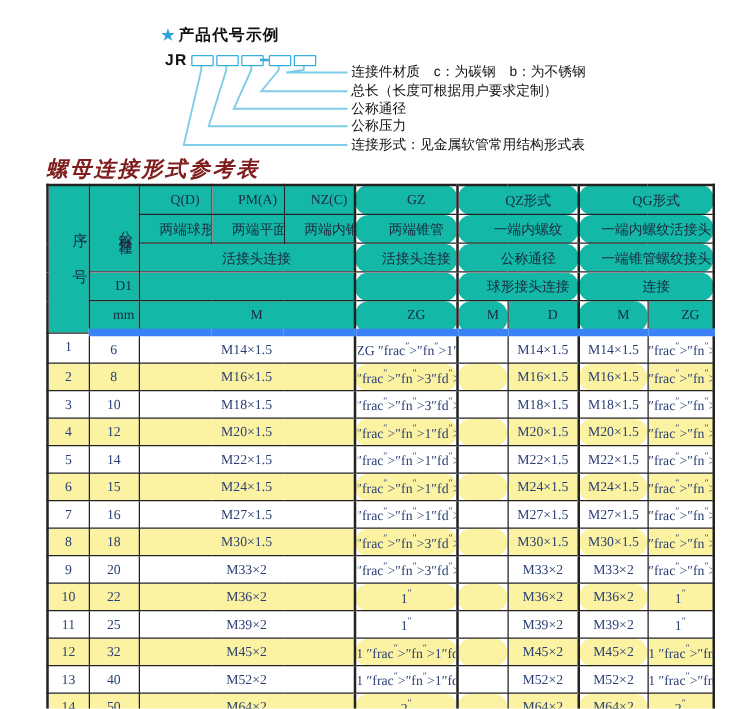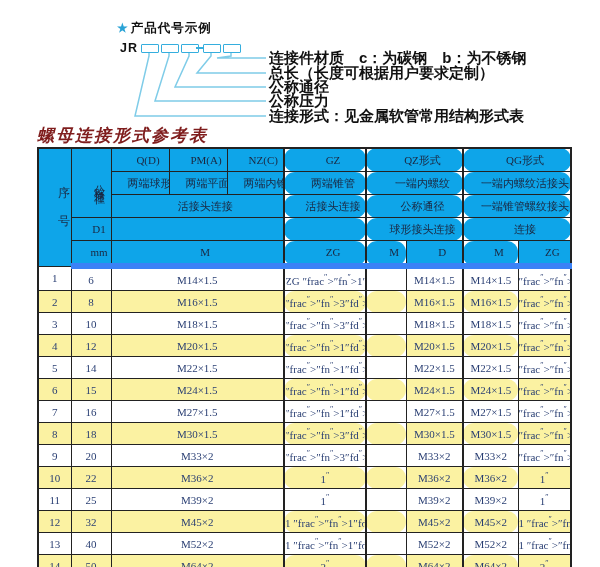--- a/index.html
+++ b/index.html
@@ -1,43 +1,43 @@
 <!DOCTYPE html>
 <html><head>
 <meta charset="utf-8">
 <style>
   html,body{margin:0;padding:0;background:#fff;}
   .page{position:relative;width:600px;height:567px;background:#fff;overflow:hidden;
         font-family:"Liberation Serif",serif;color:#222;}
 
   
-  .diagram{position:absolute;left:0;top:0;width:536px;height:130px;}
+  .diagram{position:absolute;left:12px;top:0;width:536px;height:130px;}
   .diag-heading{position:absolute;left:117px;top:20px;font-family:"Liberation Sans",sans-serif;
         font-size:12.5px;font-weight:bold;color:#111;letter-spacing:1px;}
   .diag-heading .star{color:#2aa3d6;margin-right:2px;font-size:12px;}
   .jr{position:absolute;left:120px;top:41px;font-family:"Liberation Sans",sans-serif;
         font-size:12.5px;font-weight:bold;color:#111;letter-spacing:1px;}
   .code-box{position:absolute;top:44px;width:16px;height:7px;border:1.5px solid #35aede;
         border-radius:1px;background:#fff;}
   .code-dash{position:absolute;top:47px;width:7px;height:2px;background:#35aede;}
   .callout-svg{position:absolute;left:0;top:0;width:600px;height:130px;}
   .callout-label{position:absolute;left:269px;height:12px;line-height:12px;
-        font-family:"Liberation Sans",sans-serif;font-size:15px;font-weight:bold;color:#111;
+        font-family:"Liberation Sans",sans-serif;font-size:11px;font-weight:normal;color:#111;
         white-space:nowrap;}
 
   
   .table-title{position:absolute;left:37px;top:124px;font-family:"Liberation Serif",serif;
         font-size:17px;font-weight:bold;font-style:italic;color:#7f1d1d;letter-spacing:2px;}
 
   
   table.ref{position:absolute;left:37px;top:147px;width:533px;border-collapse:collapse;
         table-layout:fixed;border:2px solid #222;}
   .ref th,.ref td{border:1px solid #222;padding:0;text-align:center;vertical-align:middle;
         overflow:hidden;white-space:nowrap;}
-  .ref thead th{background:#0ea5e9;height:22px;font-weight:normal;font-size:11px;color:#1b2740;padding-left:16px;}
+  .ref thead th{background:#14b8a6;height:22px;font-weight:normal;font-size:11px;color:#1b2740;padding-left:16px;}
   .ref tbody td{height:21px;font-size:11px;color:#2a3f73;background:#fff;}
   .ref tbody tr.alt td{background:#fbf2a2;}
   .b2l{border-left:2px solid #222 !important;border-radius:11px;}
   .hsep th{border-bottom:6px solid #3b82f6;}
 
   .v{writing-mode:vertical-rl;text-orientation:upright;display:inline-block;}
   .v-seq{letter-spacing:30px;font-size:12px;}
   .v-dn{letter-spacing:3px;font-size:11px;}
   .inch{font-size:8px;vertical-align:5px;letter-spacing:0;}
 </style>

